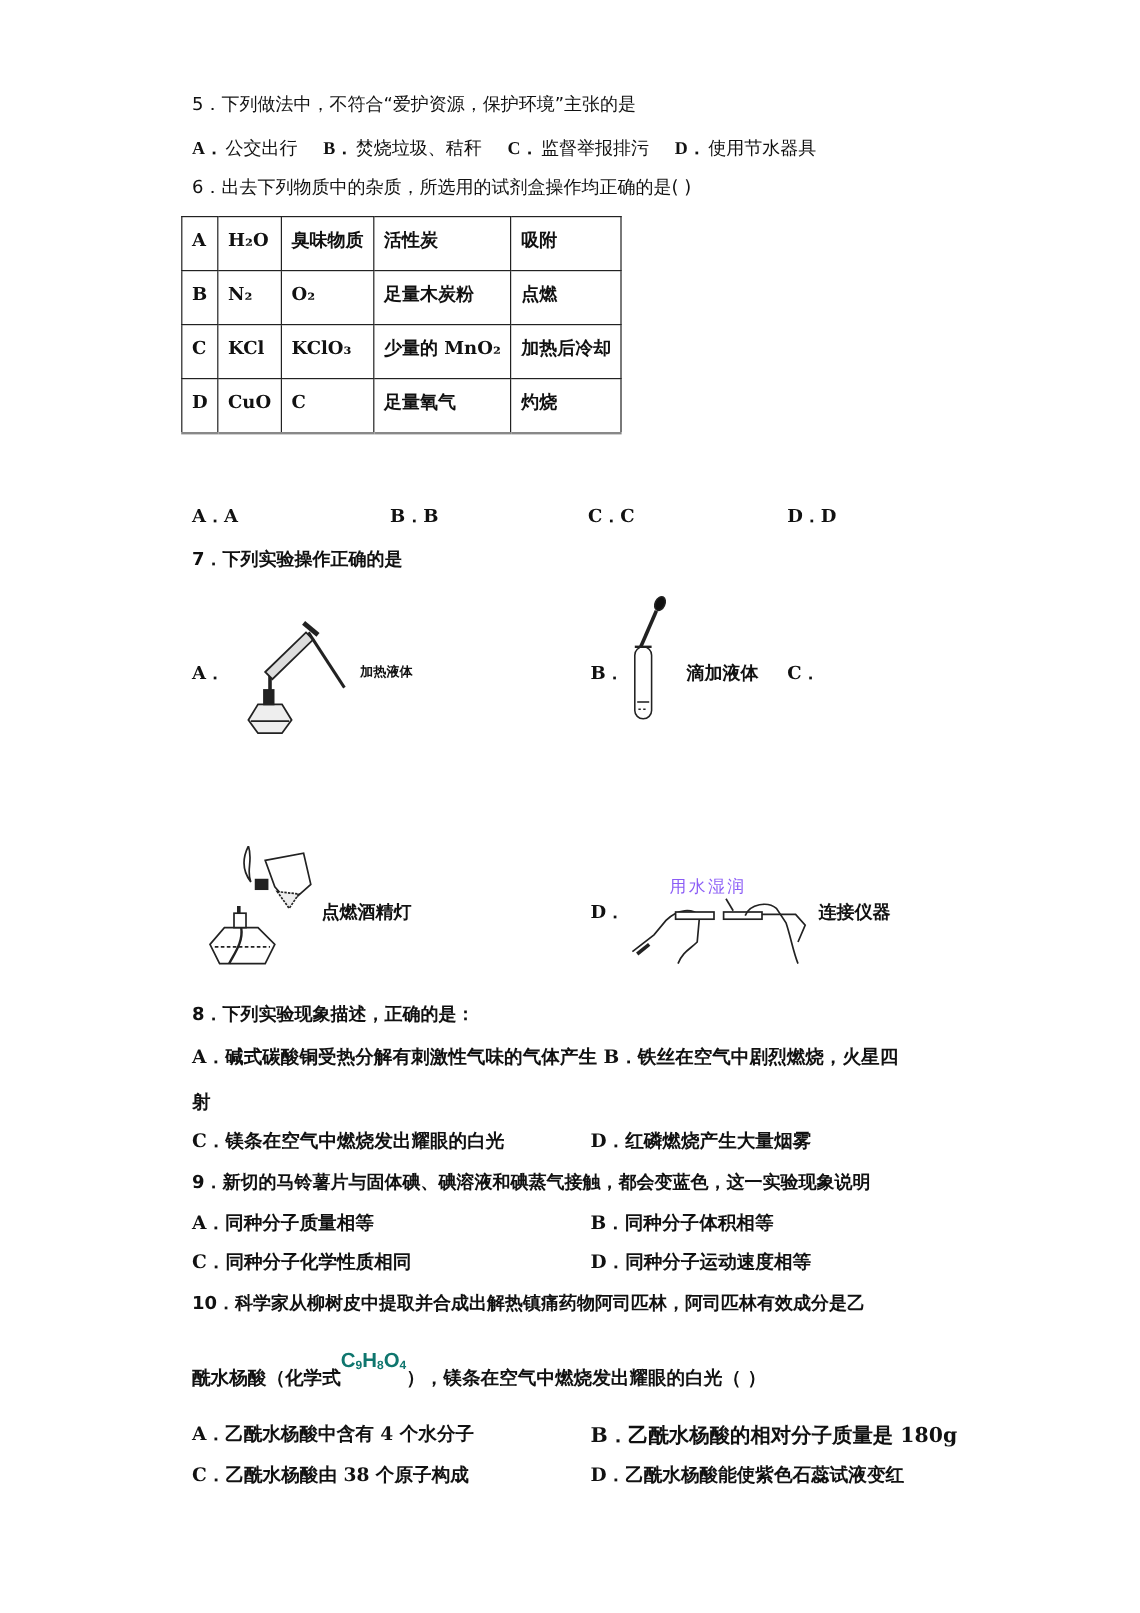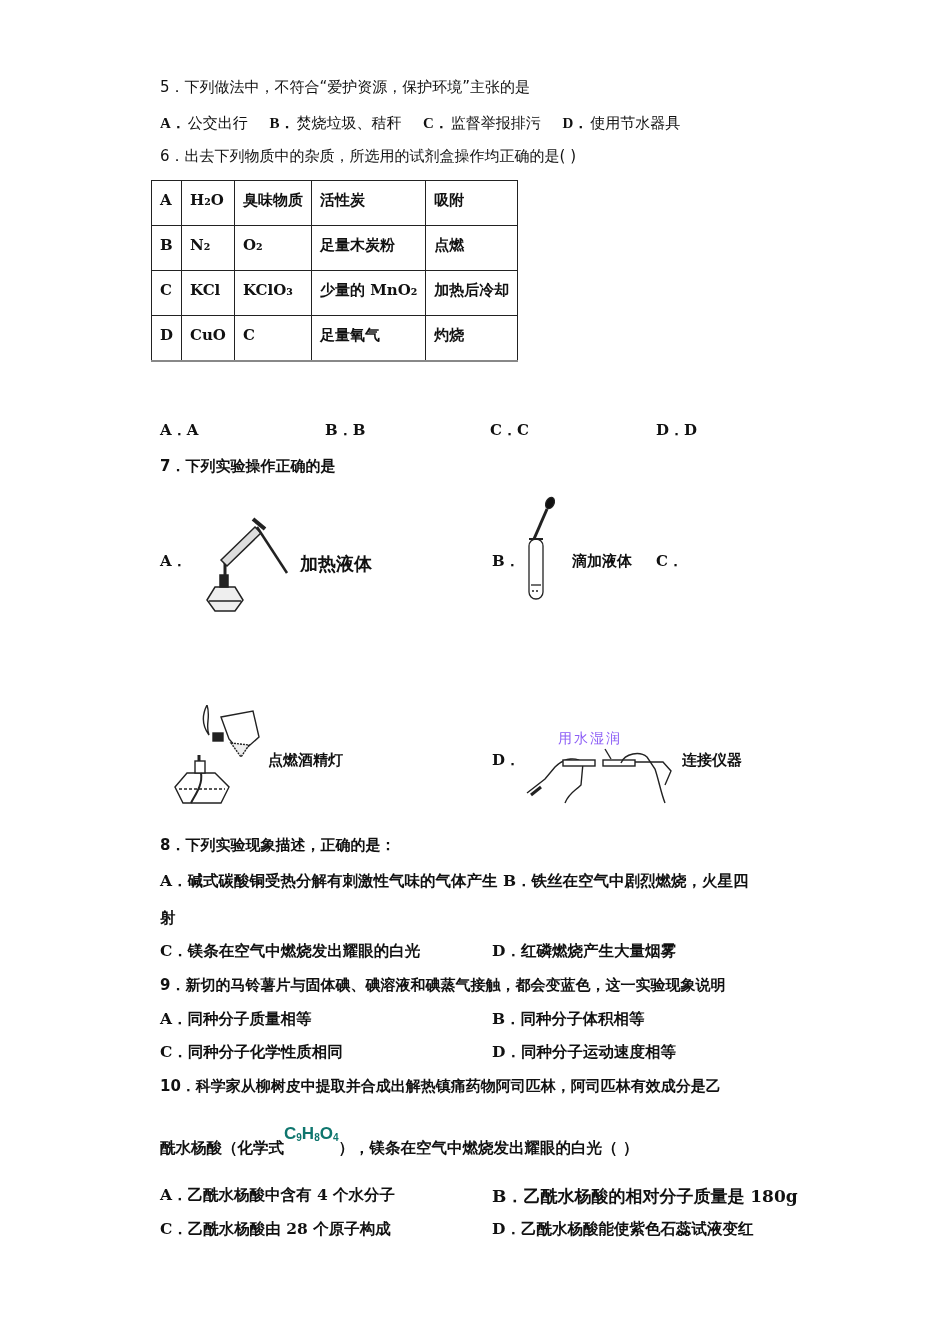--- a/index.html
+++ b/index.html
@@ -76,21 +76,21 @@
   <g stroke="#222" fill="none" stroke-width="1.5">
     <path d="M12 85 L20 72 L40 72 L48 85 L40 96 L20 96 Z" fill="#eee"></path>
     <path d="M14 86 L46 86"></path>
     <rect x="25" y="60" width="8" height="12" fill="#222"></rect>
     <path d="M30 60 L30 48" stroke-width="3"></path>
     <path d="M26 45 L60 12 L66 18 L32 51 Z" fill="#ddd"></path>
     <path d="M58 4 L70 14" stroke-width="4"></path>
     <path d="M62 12 L92 58" stroke-width="2.5"></path>
   </g>
 </svg>
-<div class="abs b" style="left:300px;top:552px;font-size:18px;">加热液体</div>
+<div class="abs b" style="left:300px;top:552px;font-size:11px;">加热液体</div>
 
 <div class="abs b" style="left:492px;top:552px;font-size:15px;">B．</div>
 <svg class="abs" style="left:520px;top:495px;" width="40" height="115" viewBox="0 0 40 115">
   <g stroke="#222" fill="none" stroke-width="1.3">
     <ellipse cx="30" cy="8" rx="4" ry="6" fill="#111" transform="rotate(25 30 8)"></ellipse>
     <path d="M27 14 L14 44" stroke-width="3"></path>
     <rect x="9" y="44" width="14" height="60" rx="7" ry="7" fill="#fff"></rect>
     <path d="M9 44 L23 44" stroke-width="2"></path>
     <path d="M11 90 L21 90"></path>
     <path d="M12 96 L20 96" stroke-dasharray="2 2"></path>
@@ -143,14 +143,14 @@
 <div class="abs b" style="left:492px;top:1009px;font-size:15.5px;"><span>B．</span><span>同种分子体积相等</span></div>
 <div class="abs b" style="left:160px;top:1042px;font-size:15.5px;"><span>C．</span><span>同种分子化学性质相同</span></div>
 <div class="abs b" style="left:492px;top:1042px;font-size:15.5px;"><span>D．</span><span>同种分子运动速度相等</span></div>
 
 <div class="line b sans" style="top:1076px;font-size:15px;">10．科学家从柳树皮中提取并合成出解热镇痛药物阿司匹林，阿司匹林有效成分是乙</div>
 <div class="line b" style="top:1138px;font-size:15.5px;">
   <span>酰水杨酸（化学式</span><span class="formula"><span>C</span><sub>9</sub><span>H</span><sub>8</sub><span>O</span><sub>4</sub></span><span>），镁条在空气中燃烧发出耀眼的白光（      ）</span>
 </div>
 <div class="abs b" style="left:160px;top:1185px;font-size:15.5px;"><span>A．</span><span>乙酰水杨酸中含有 4 个水分子</span></div>
 <div class="abs b" style="left:492px;top:1185px;font-size:17px;"><span>B．</span><span>乙酰水杨酸的相对分子质量是 180g</span></div>
-<div class="abs b" style="left:160px;top:1219px;font-size:15.5px;"><span>C．</span><span>乙酰水杨酸由 28 个原子构成</span></div>
+<div class="abs b" style="left:160px;top:1219px;font-size:15.5px;"><span>C．</span><span>乙酰水杨酸由 38 个原子构成</span></div>
 <div class="abs b" style="left:492px;top:1219px;font-size:15.5px;"><span>D．</span><span>乙酰水杨酸能使紫色石蕊试液变红</span></div>
 
 </body></html>

